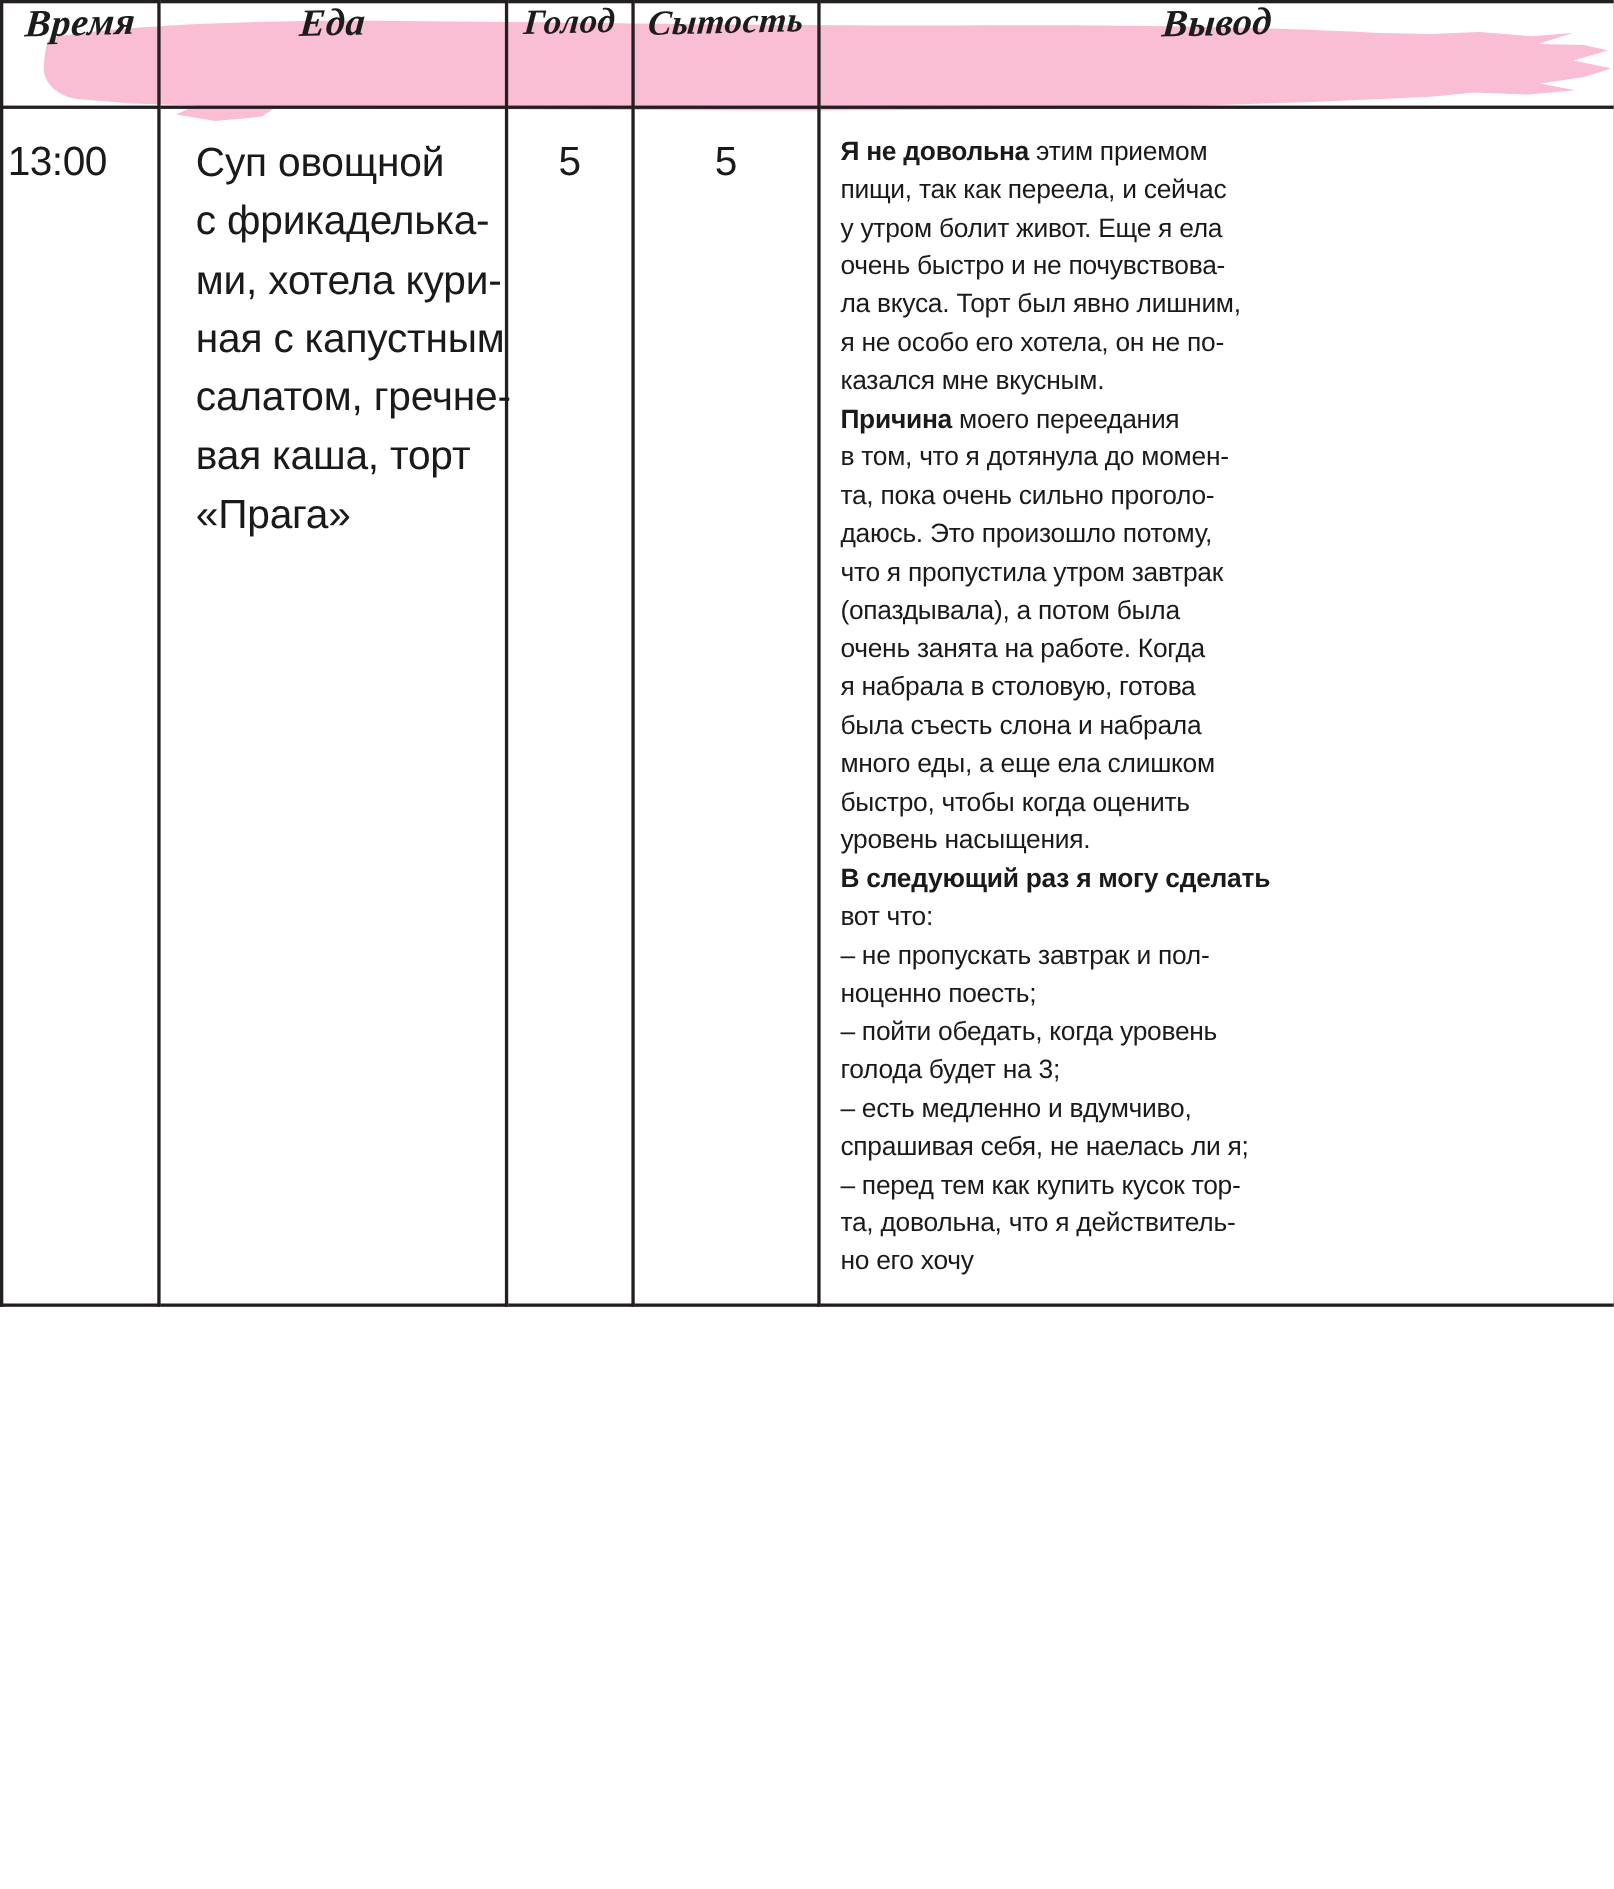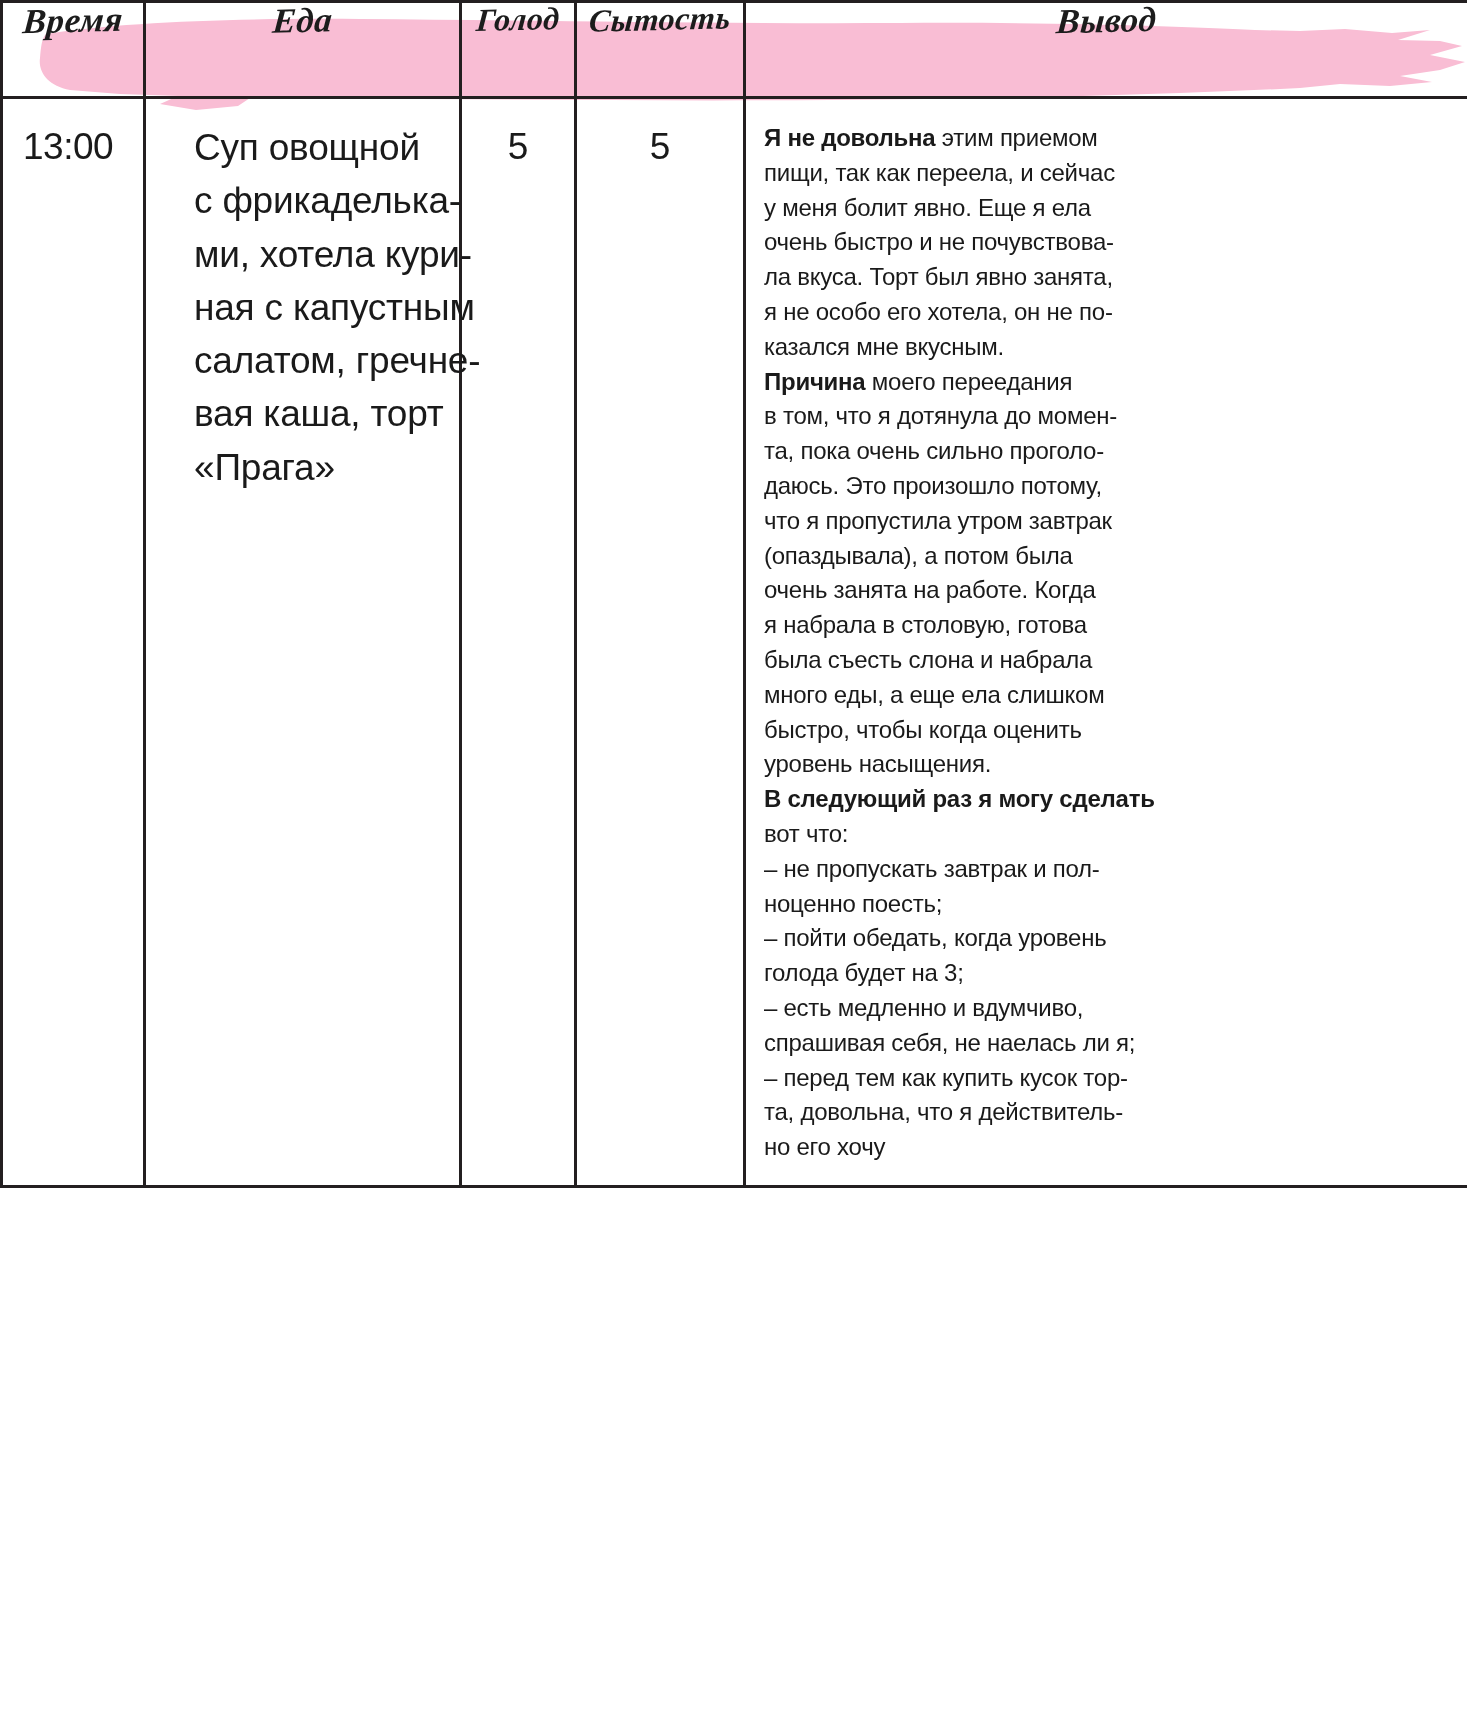--- a/index.html
+++ b/index.html
@@ -75,21 +75,21 @@
     letter-spacing: 0.5px;
     color: #1c1c1c;
     line-height: 1;
     transform: skewX(-6deg) rotate(-1.4deg);
     text-align: center;
   }
   .hdr-text.small { font-size: 32px; }
 
   
   .cell-pad {
-    padding: 22px 14px 18px 20px;
+    padding: 22px 14px 18px 4px;
   }
   .cell-time {
     font-size: 37px;
     line-height: 1.42;
     letter-spacing: -0.5px;
     white-space: nowrap;
   }
   .cell-food {
     font-size: 37px;
     line-height: 1.44;
@@ -204,23 +204,23 @@
         <td>
           <div class="cell-num">5</div>
         </td>
 
         <td>
           <div class="cell-concl">
 
             <p class="lines">
               <span class="ln"><b>Я не довольна</b><span> этим приемом</span></span>
               <span class="ln">пищи, так как переела, и сейчас</span>
-              <span class="ln">у меня болит явно. Еще я ела</span>
+              <span class="ln">у утром болит живот. Еще я ела</span>
               <span class="ln">очень быстро и не почувствова-</span>
-              <span class="ln">ла вкуса. Торт был явно занята,</span>
+              <span class="ln">ла вкуса. Торт был явно лишним,</span>
               <span class="ln">я не особо его хотела, он не по-</span>
               <span class="ln">казался мне вкусным.</span>
             </p>
 
             <p class="lines">
               <span class="ln"><b>Причина</b><span> моего переедания</span></span>
               <span class="ln">в том, что я дотянула до момен-</span>
               <span class="ln">та, пока очень сильно проголо-</span>
               <span class="ln">даюсь. Это произошло потому,</span>
               <span class="ln">что я пропустила утром завтрак</span>

